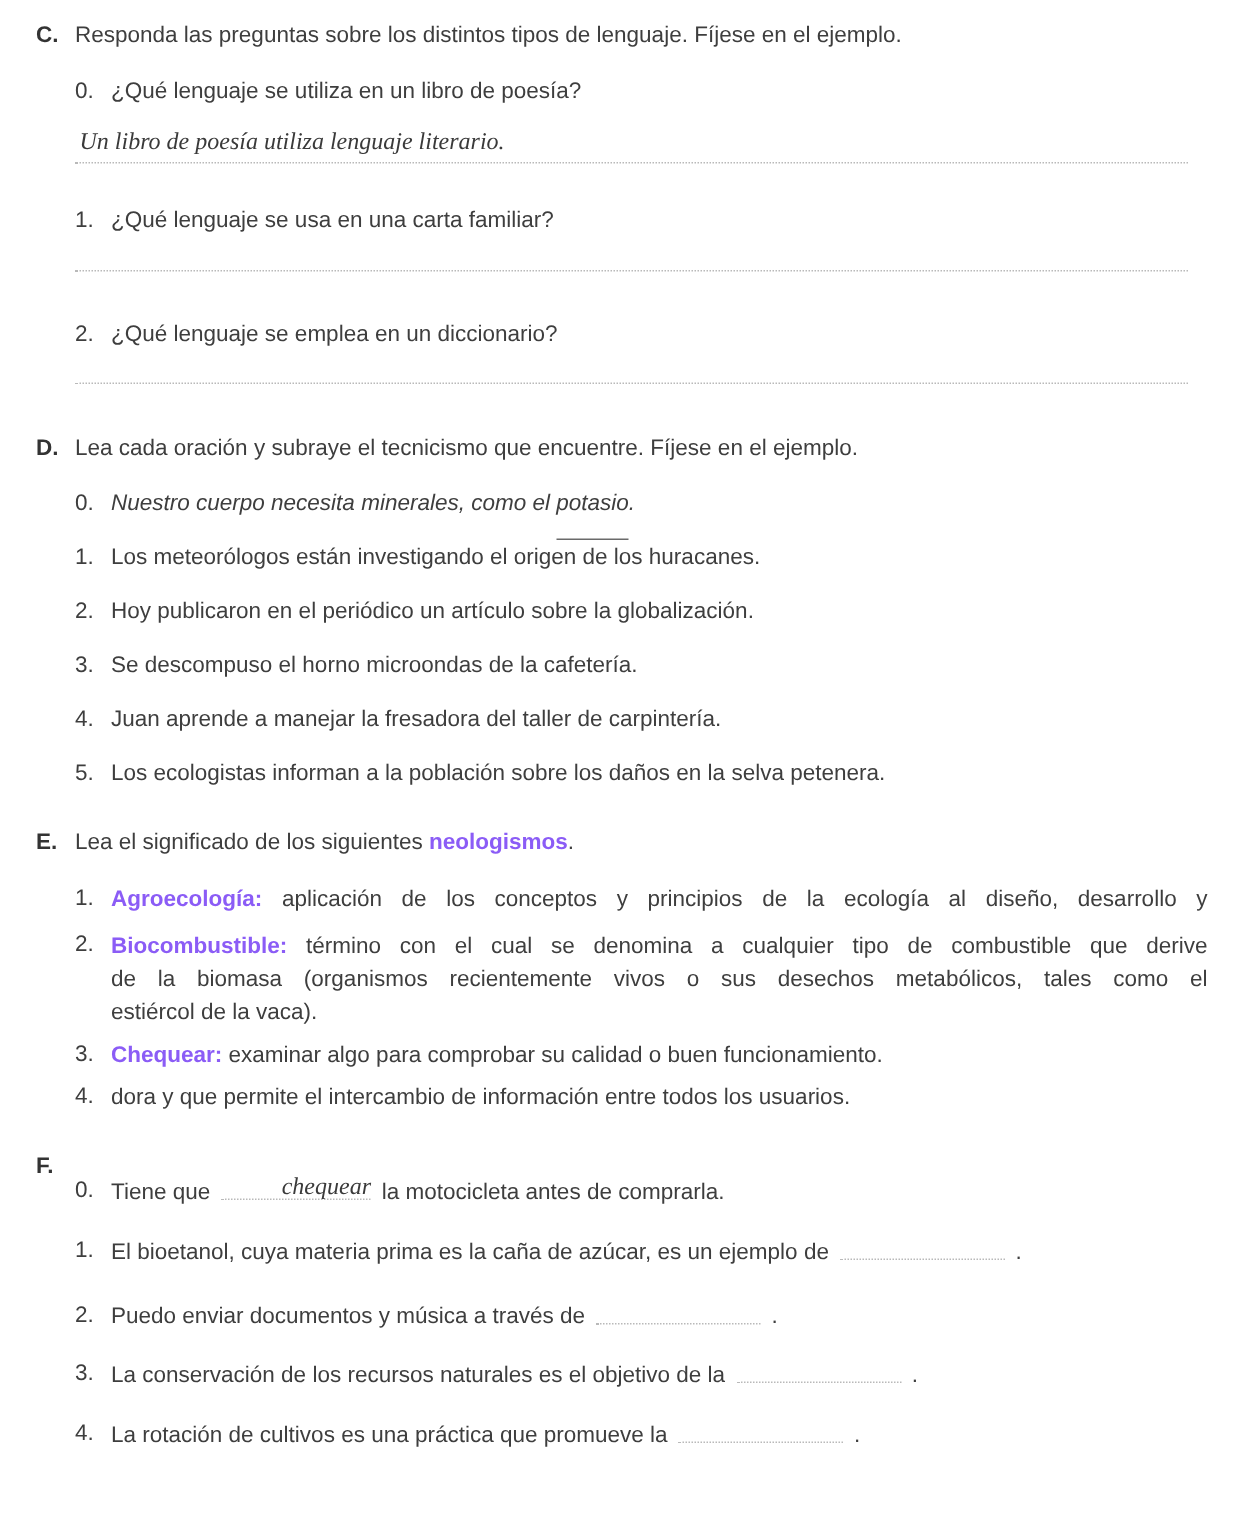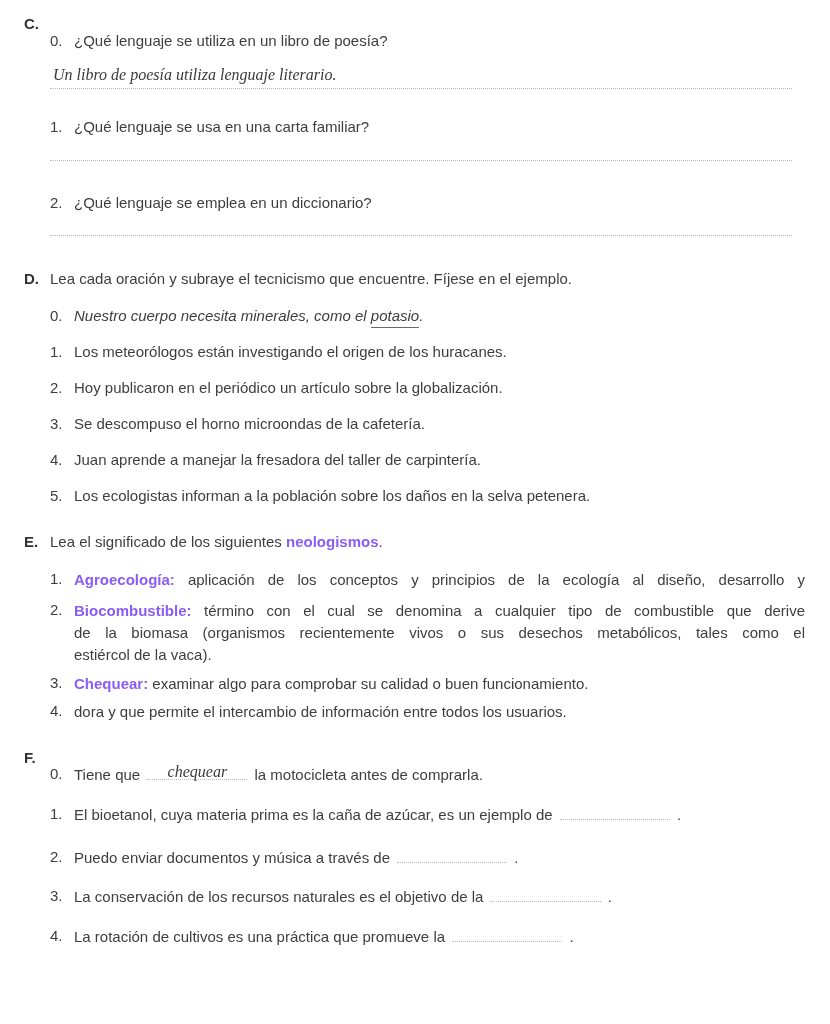--- a/index.html
+++ b/index.html
@@ -21,21 +21,21 @@
     background: #ffffff;
   }
   .sec { display: flex; }
   .sec .letter { width: 26px; flex: none; font-weight: 700; color: #333; }
   .sec .content { flex: 1; min-width: 0; }
   .sec-head { line-height: 20px; }
   .item { display: flex; }
   .num { width: 24px; flex: none; }
   .itext { flex: 1; min-width: 0; }
   .italic { font-style: italic; }
-  .ul { border-bottom: 1px solid #6a6a6a; padding-bottom: 3px; }
+  .ul { border-bottom: 1px solid #6a6a6a; padding-bottom: 15px; }
   b, .bold { font-weight: 700; color: #8b5cf6; }
 
   
   .write-line {
     margin-right: 13px;
     border-bottom: 1.5px dotted #b9b9b9;
   }
   .wl-answered { height: 23px; }
   .wl-empty { height: 0px; }
 
@@ -61,21 +61,21 @@
 
   
   .fitem .itext { line-height: 22px; white-space: nowrap; }
   .blank {
     display: inline-block;
     vertical-align: baseline;
     width: 110px;
     height: 15px;
     border-bottom: 1.5px dotted #b9b9b9;
     margin: 0 3px;
-    text-align: center;
+    text-align: right;
     overflow: visible;
     text-decoration: underline;
   }
   .blank.example { width: 100px; }
   .blank .hand {
     display: inline-block;
     transform: translateY(-3px);
     padding-left: 0;
   }
 
@@ -97,20 +97,21 @@
   .mt33 { margin-top: 33px; }
 </style>
 </head>
 <body>
 
 <div class="page">
 
   <div class="sec">
     <span class="letter">C.</span>
     <div class="content">
+      <div class="sec-head">Responda las preguntas sobre los distintos tipos de lenguaje. Fíjese en el ejemplo.</div>
 
       <div class="item mt17">
         <span class="num">0.</span>
         <span class="itext">¿Qué lenguaje se utiliza en un libro de poesía?</span>
       </div>
       <div class="write-line wl-answered mt14">
         <span class="hand">Un libro de poesía utiliza lenguaje literario.</span>
       </div>
 
       <div class="item mt28">

